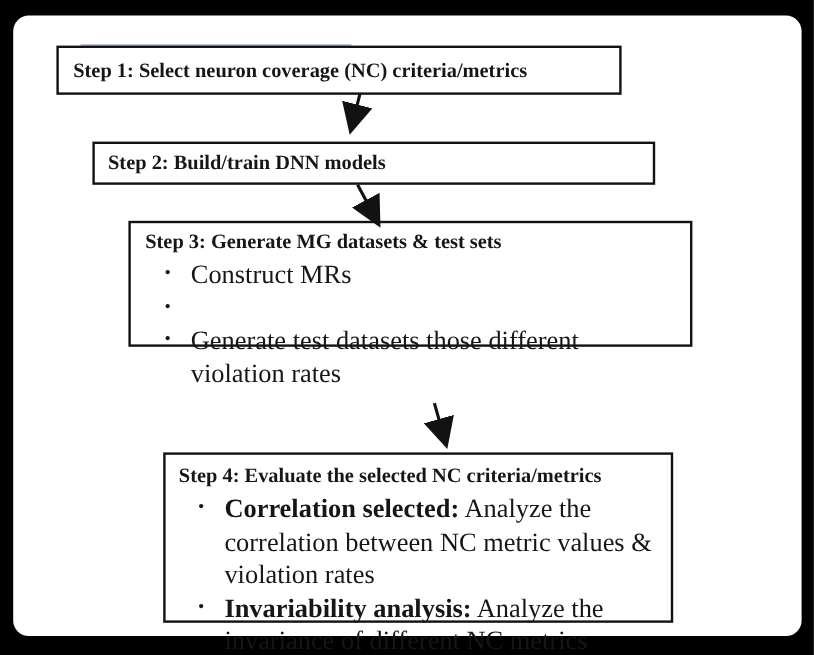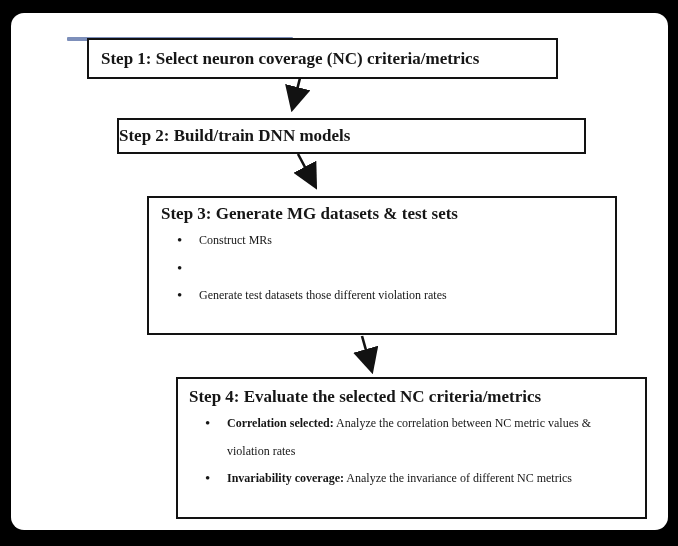--- a/index.html
+++ b/index.html
@@ -20,36 +20,35 @@
     height: 517px;
     background: #ffffff;
     border-radius: 13px;
   }
   .stepbox {
     position: absolute;
     background: #ffffff;
     border: 2px solid #121212;
     box-sizing: border-box;
     color: #161616;
-    margin-left: 40px;
   }
   #step1-box {
     left: 47px; top: 38px; width: 471px; height: 41px;
     display: flex; align-items: center; padding-left: 12px;
   }
   #step2-box {
     left: 77px; top: 118px; width: 469px; height: 36px;
-    display: flex; align-items: center; padding-left: 0;
+    display: flex; align-items: center; padding-left: 11px;
   }
   #step3-box {
-    left: 107px; top: 196px; width: 470px; height: 139px;
+    left: 107px; top: 184px; width: 470px; height: 105px;
     padding: 3px 6px 0 12px;
   }
   #step4-box {
-    left: 136px; top: 377px; width: 471px; height: 142px;
+    left: 136px; top: 377px; width: 425px; height: 142px;
     padding: 5px 6px 0 11px;
   }
   .step-title {
     font-weight: bold;
     font-size: 17px;
     line-height: 26px;
     white-space: nowrap;
   }
   .bullet-row {
     display: flex;
@@ -57,21 +56,21 @@
   }
   .bullet-marker {
     width: 22px;
     margin-left: 16px;
     flex: 0 0 auto;
     font-size: 15px;
     line-height: 27px;
     text-align: left;
   }
   .bullet-text {
-    font-size: 12px;
+    font-size: 22px;
     line-height: 27.5px;
     max-width: 392px;
   }
   .bullet-lead {
     font-weight: bold;
   }
   #accent-line {
     position: absolute;
     left: 67px;
     top: 37px;
@@ -118,21 +117,21 @@
 
 <div class="stepbox" id="step4-box">
   <div class="step-title">Step 4: Evaluate the selected NC criteria/metrics</div>
   <div class="bullet-row">
     <span class="bullet-marker">•</span>
     <span class="bullet-text"><b class="bullet-lead">Correlation selected:</b>
       <span>Analyze the correlation between NC metric values &amp; violation rates</span></span>
   </div>
   <div class="bullet-row">
     <span class="bullet-marker">•</span>
-    <span class="bullet-text"><b class="bullet-lead">Invariability coverage:</b>
+    <span class="bullet-text"><b class="bullet-lead">Invariability analysis:</b>
       <span>Analyze the invariance of different NC metrics</span></span>
   </div>
 </div>
 
 <svg id="arrow-layer" viewBox="0 0 678 546" xmlns="http://www.w3.org/2000/svg">
   <defs>
     <marker id="ah" markerWidth="10" markerHeight="10" refX="7.5" refY="5" orient="auto" markerUnits="strokeWidth">
       <path d="M0,0 L10,5 L0,10 Z" fill="#121212"></path>
     </marker>
   </defs>

